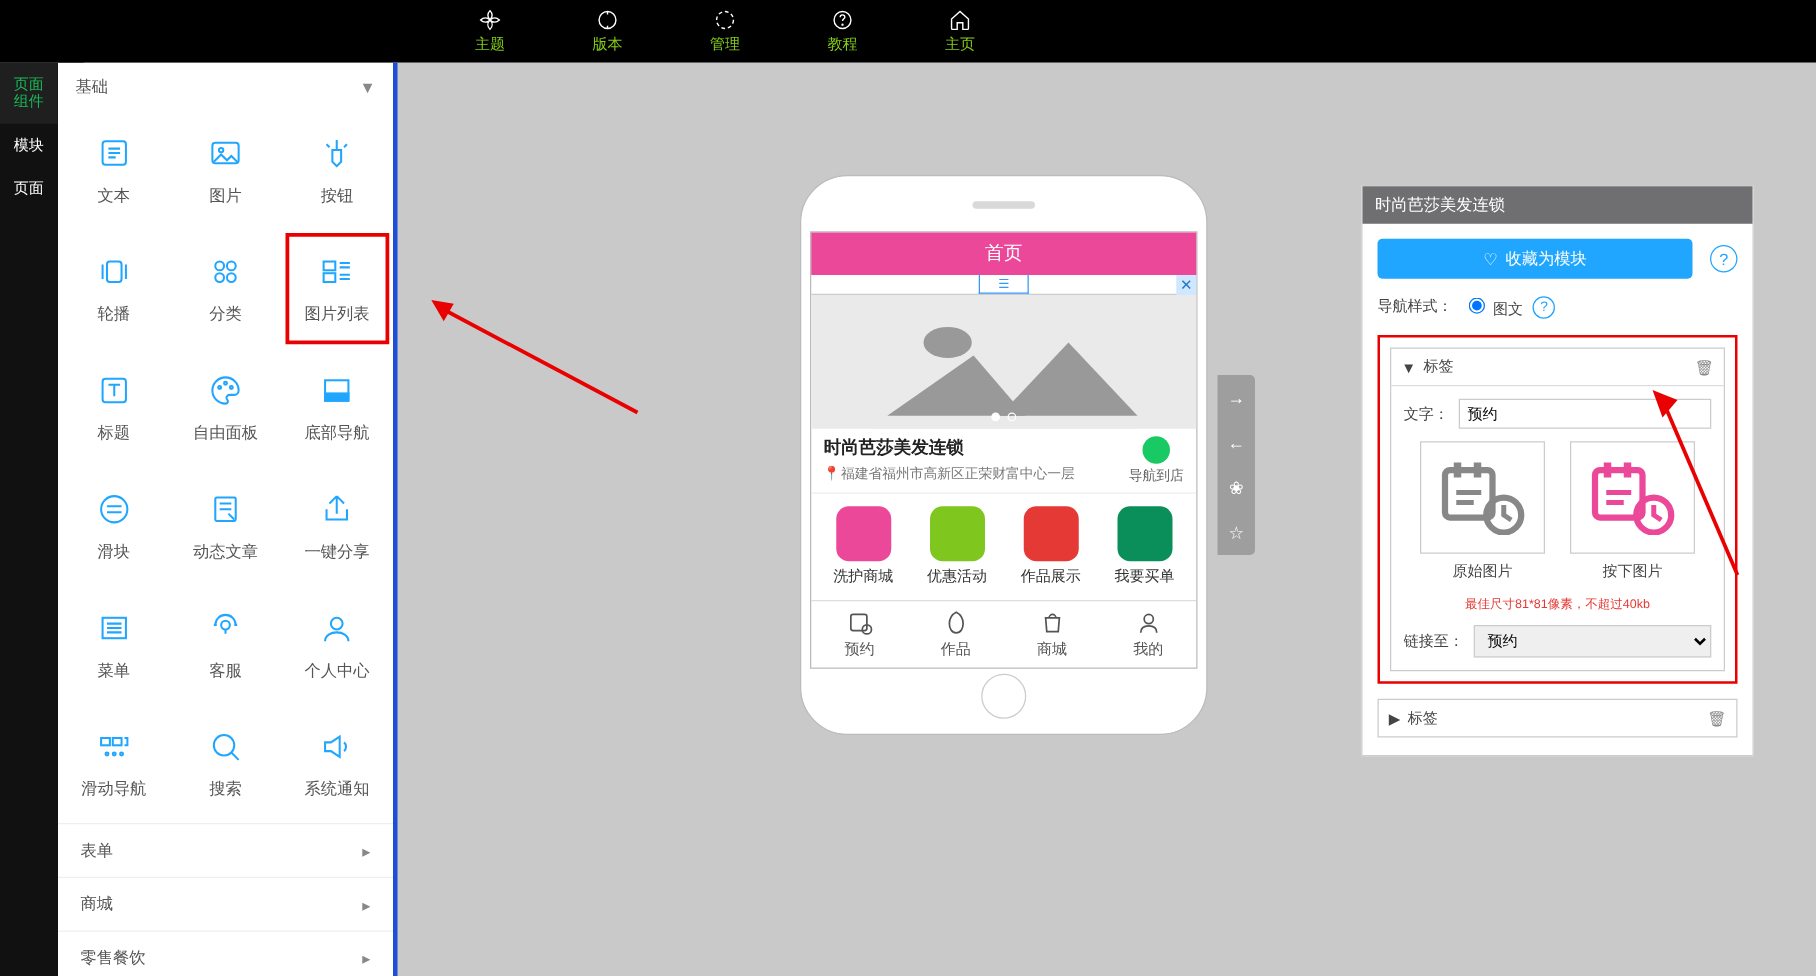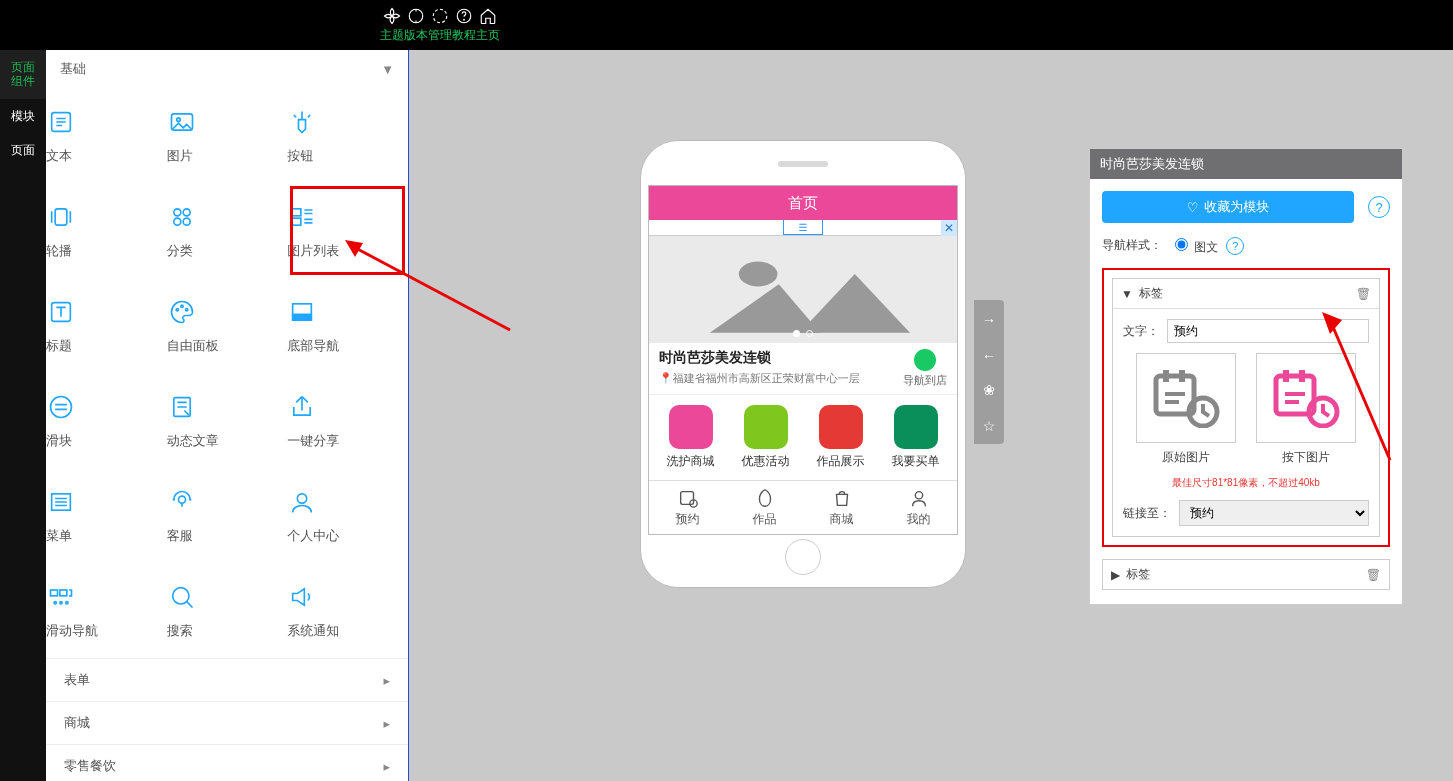--- a/index.html
+++ b/index.html
@@ -1,26 +1,26 @@
 <!DOCTYPE html>
 <html><head>
 <meta charset="utf-8">
 <style>
 html,body{margin:0;padding:0;font-family:"Microsoft YaHei","PingFang SC",sans-serif;background:#c9c9c9;height:100%;overflow:hidden;}
 *{box-sizing:border-box;}
-.topbar{height:50px;background:#000;display:flex;align-items:center;padding-left:380px;color:#22c55e;}
+.topbar{height:50px;background:#000;display:flex;align-items:center;padding-left:380px;gap:70px;color:#84cc16;}
 .topbar .titem{display:flex;flex-direction:column;align-items:center;font-size:12px;gap:2px;cursor:pointer;}
 .leftnav{position:absolute;top:50px;bottom:0;left:0;width:67px;background:#111;display:flex;flex-direction:column;}
 .leftnav .ln{width:46px;padding:10px 0;font-size:12px;color:#fff;text-align:center;writing-mode:horizontal-tb;line-height:1.2;cursor:pointer;}
 .leftnav .ln.active{background:#1f1f1f;color:#19b955;}
-.comp-panel{position:absolute;top:50px;left:46px;bottom:0;width:363px;background:#fff;border-right:1px solid #1d4ed8;overflow-y:auto;font-size:13px;}
+.comp-panel{position:absolute;top:50px;left:46px;bottom:0;width:272px;background:#fff;border-right:4px solid #1d4ed8;overflow-y:auto;font-size:13px;}
 .comp-panel .section-head{display:flex;align-items:center;padding:10px 14px;color:#555;cursor:pointer;}
 .comp-panel .section-head .tri{margin-left:auto;color:#888;}
 .comp-grid{display:flex;flex-wrap:wrap;}
-.comp-grid .cell{width:33.33%;height:95px;display:flex;flex-direction:column;justify-content:center;gap:10px;font-size:13px;color:#555;cursor:pointer;}
+.comp-grid .cell{width:33.33%;height:95px;display:flex;flex-direction:column;align-items:center;justify-content:center;gap:10px;font-size:13px;color:#555;cursor:pointer;}
 .cell.highlight{outline:3px solid #e90000;outline-offset:-6px;}
 .cell .icon{width:30px;height:30px;display:flex;align-items:center;justify-content:center;}
 .sect-row{border-top:1px solid #eee;padding:12px 18px;color:#555;display:flex;align-items:center;cursor:pointer;}
 .sect-row .tri{margin-left:auto;color:#888;}
 .phone{position:absolute;top:140px;left:640px;width:326px;height:448px;background:#fff;border:1px solid #bbb;border-radius:38px;padding:44px 7px 52px;}
 .phone:before{content:"";position:absolute;top:20px;left:50%;transform:translateX(-50%);width:50px;height:6px;background:#d9d9d9;border-radius:3px;}
 .phone:after{content:"";position:absolute;bottom:12px;left:50%;transform:translateX(-50%);width:34px;height:34px;border:1px solid #ccc;border-radius:50%;}
 .phone .screen{width:100%;height:100%;border:1px solid #bbb;display:flex;flex-direction:column;}
 .ph-head{background:#ec4899;color:#fff;text-align:center;line-height:34px;font-size:15px;}
 .ph-handle{height:16px;display:flex;justify-content:center;border-bottom:1px solid #ccc;position:relative;}

